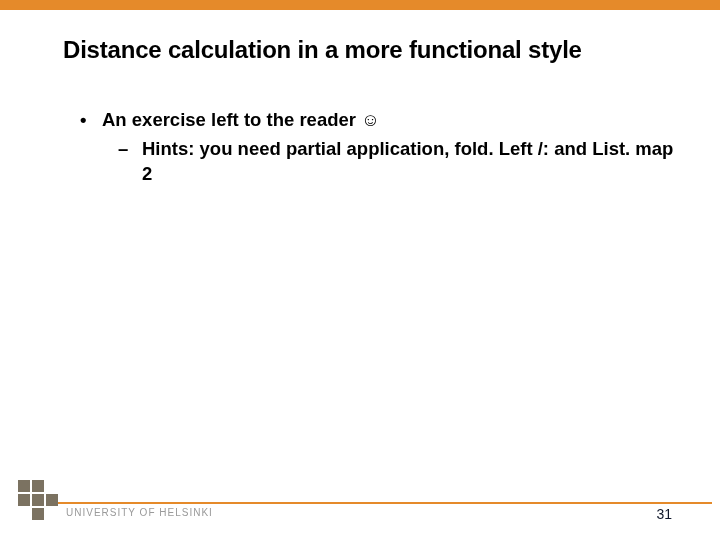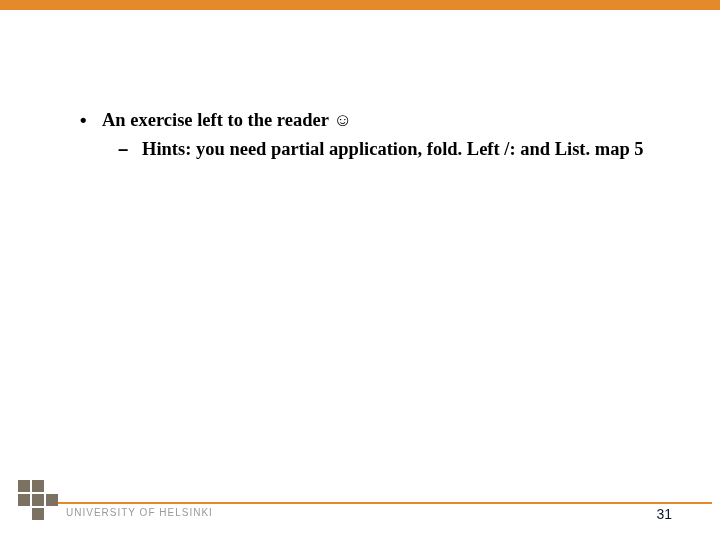--- a/index.html
+++ b/index.html
@@ -6,45 +6,46 @@
   html, body { width: 720px; height: 540px; font-family: Arial, Helvetica, sans-serif; background: #fff; overflow: hidden; }
   .slide { width: 720px; height: 540px; position: relative; background: #ffffff; }
 
   .top-band { position: absolute; top: 0; left: 0; width: 720px; height: 10px; background: #e58a2a; }
 
   .title { position: absolute; top: 36px; left: 63px; width: 620px; font-size: 24px; font-weight: bold; color: #000; letter-spacing: -0.2px; }
 
   .body { position: absolute; top: 108px; left: 80px; width: 600px; color: #000; font-size: 18.5px; line-height: 1.35; font-weight: bold; }
   .bullet-row { display: flex; }
   .bullet-mark { width: 22px; flex: 0 0 22px; }
-  .bullet-text { flex: 1; font-family: Liberation Serif, serif; }
+  .bullet-text { flex: 1; }
   .sub { margin-left: 38px; margin-top: 4px; }
   .sub .bullet-mark { width: 24px; flex: 0 0 24px; }
 
   .footer-rule { position: absolute; left: 58px; right: 8px; height: 0; border-top: 2px solid #e58a2a; bottom: 36px; }
   .page-num { position: absolute; right: 48px; bottom: 18px; font-size: 14px; color: #0f172a; }
 
   .uni-logo { position: absolute; left: 12px; bottom: 14px; width: 52px; height: 52px; }
   .uni-text { position: absolute; left: 66px; bottom: 22px; font-size: 10px; letter-spacing: 1px; color: #9a9a9a; font-family: Arial, sans-serif; margin-top: 24px; }
 </style>
 </head>
 <body>
 
 <div class="slide">
   <div class="top-band"></div>
 
+  <div class="title">Distance calculation in a more functional style</div>
 
   <div class="body">
     <div class="bullet-row">
       <div class="bullet-mark">•</div>
       <div class="bullet-text">An exercise left to the reader ☺</div>
     </div>
     <div class="bullet-row sub">
       <div class="bullet-mark">–</div>
-      <div class="bullet-text">Hints: you need partial application, fold. Left /: and List. map 5</div>
+      <div class="bullet-text">Hints: you need partial application, fold. Left /: and List. map 2</div>
     </div>
   </div>
 
   <div class="footer-rule"></div>
 
   <div class="uni-logo">
     <svg viewBox="0 0 52 52" width="52" height="52">
       <rect x="6" y="6" width="12" height="12" fill="#7b7261"></rect>
       <rect x="20" y="6" width="12" height="12" fill="#7b7261"></rect>
       <rect x="6" y="20" width="12" height="12" fill="#7b7261"></rect>

